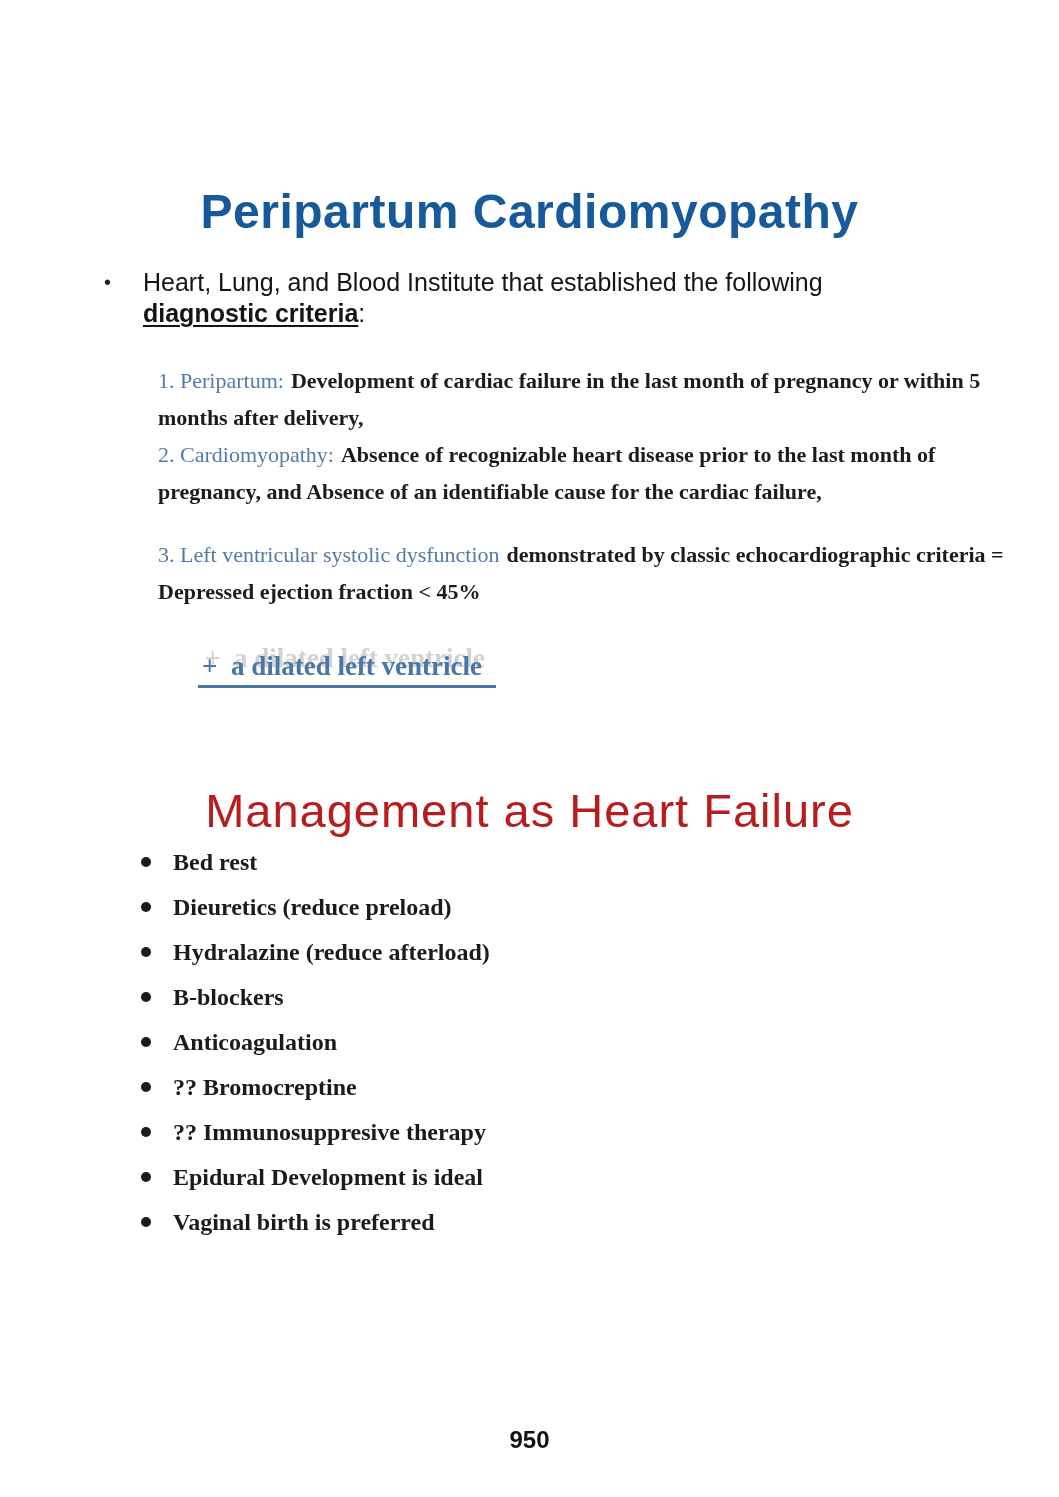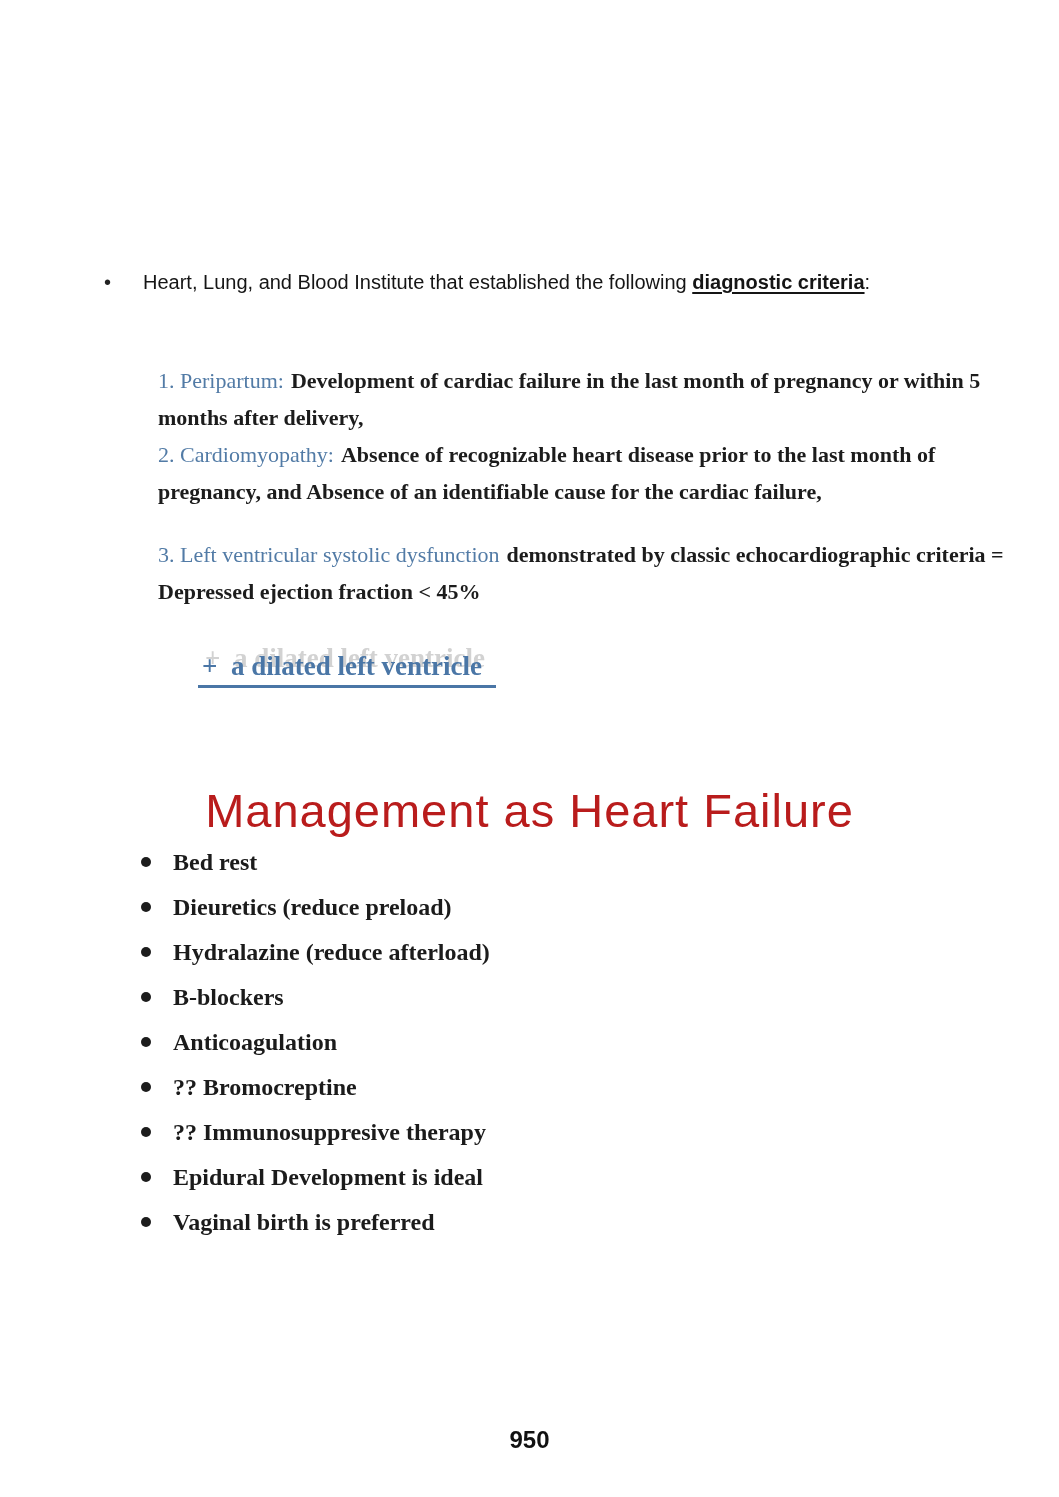--- a/index.html
+++ b/index.html
@@ -15,21 +15,21 @@
     font-size:48px;font-weight:700;letter-spacing:.5px;color:#175a9c;
   }
 
   
   .intro{
     position:absolute;top:267px;left:104px;width:848px;
     display:flex;align-items:flex-start;
   }
   .intro .dot{width:39px;font-size:20px;line-height:31px;color:#222;}
   .intro-text{
-    flex:1;font-size:20px;line-height:31px;color:#151515;
+    flex:1;font-size:25px;line-height:31px;color:#151515;
     font-weight:400;
   }
   .intro-text .emph{
     font-weight:700;text-decoration:underline;text-underline-offset:3px;
     text-decoration-thickness:2px;
   }
 
   
   .crit{
     position:absolute;left:158px;width:860px;
@@ -76,20 +76,21 @@
   .page-number{
     position:absolute;top:1426px;left:0;right:0;text-align:center;
     font-size:24px;font-weight:700;color:#111;
   }
 </style>
 </head>
 <body>
 
 <div class="page">
 
+  <h1 class="title">Peripartum Cardiomyopathy</h1>
 
   <div class="intro">
     <span class="dot">•</span>
     <div class="intro-text"><span>Heart, Lung, and Blood Institute that established the following </span><span class="emph">diagnostic criteria</span><span>:</span></div>
   </div>
 
   <p class="crit crit-1"><span class="crit-label">1. Peripartum:</span><span>Development of cardiac failure in the last month of pregnancy or within 5 months after delivery,</span></p>
 
   <p class="crit crit-2"><span class="crit-label">2. Cardiomyopathy:</span><span>Absence of recognizable heart disease prior to the last month of pregnancy, and Absence of an identifiable cause for the cardiac failure,</span></p>
 

